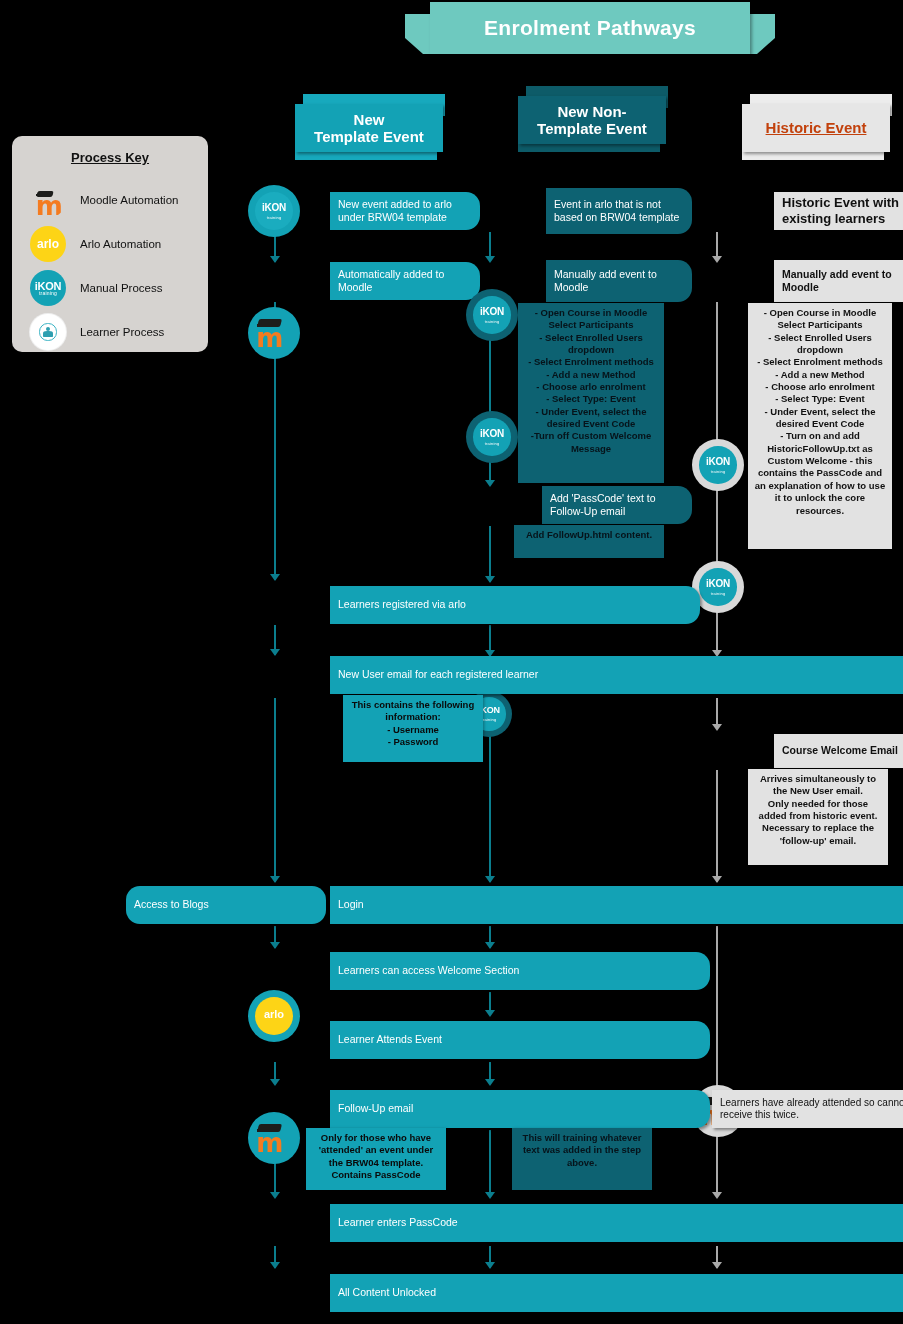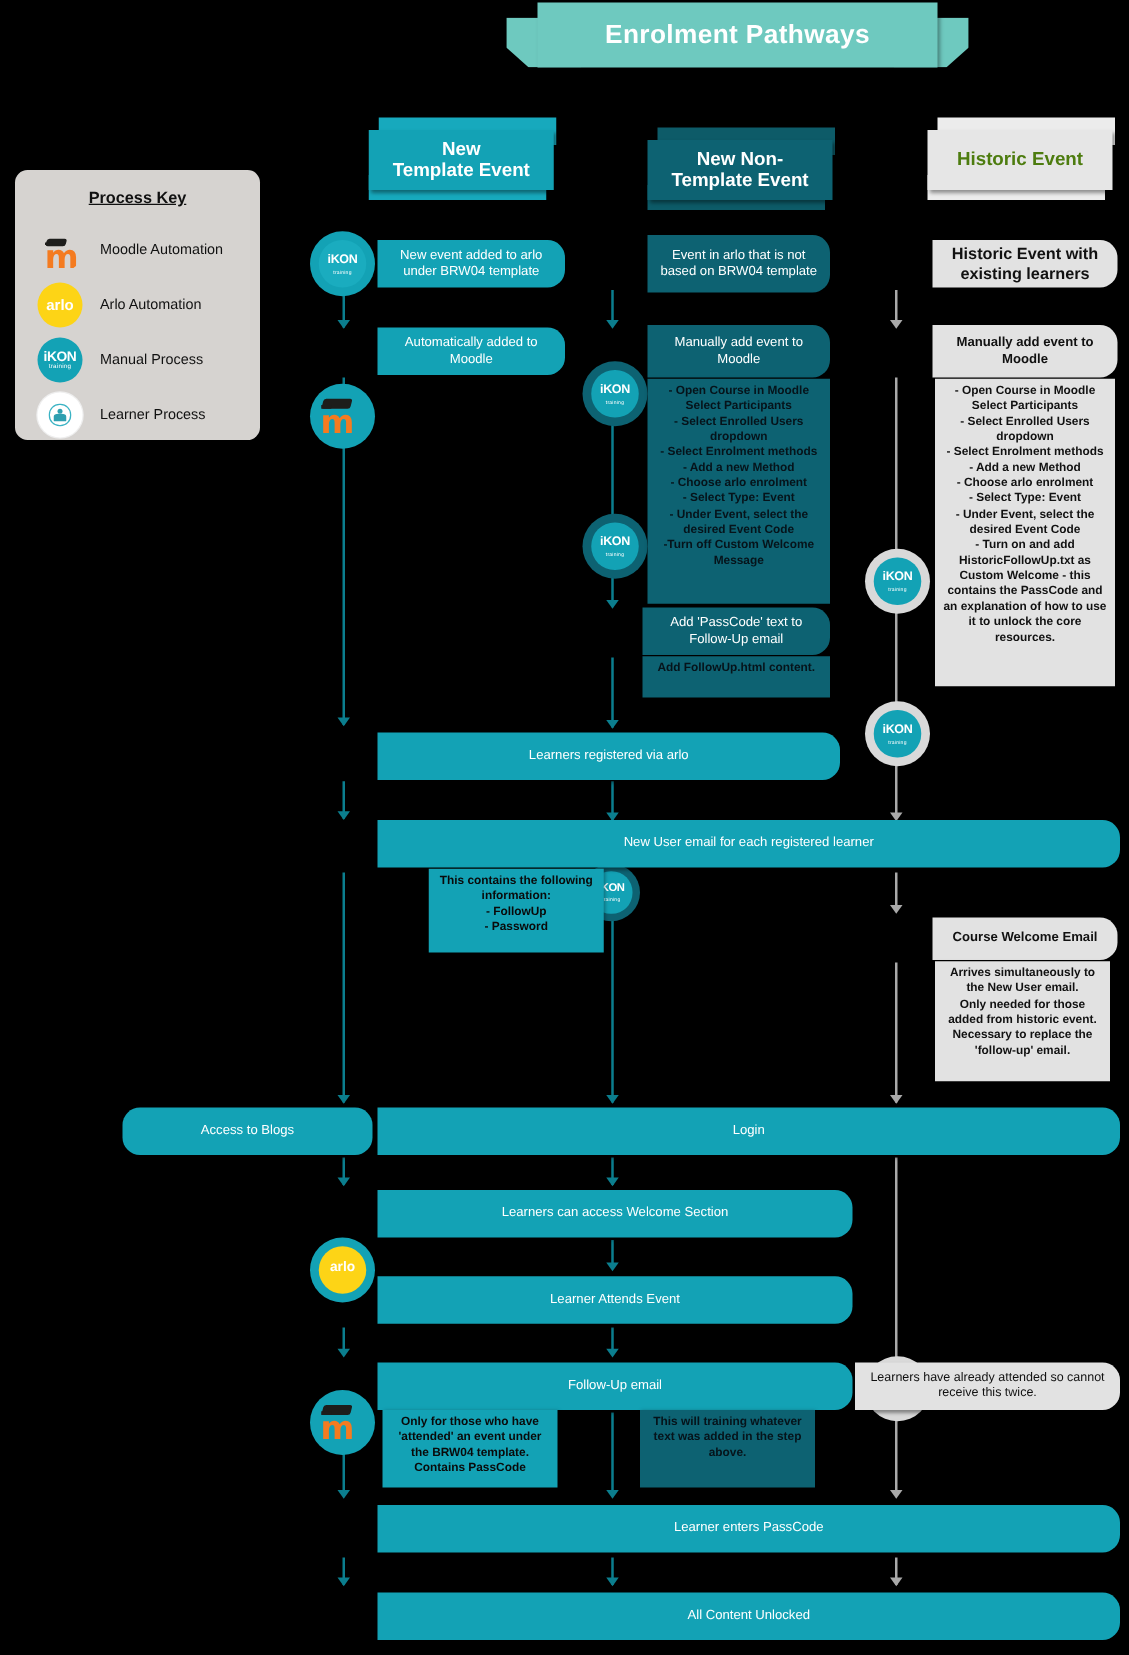--- a/index.html
+++ b/index.html
@@ -27,21 +27,21 @@
   .colhead .backlow{position:absolute;left:0px;top:40px;width:142px;height:20px;}
   .colhead .front{position:absolute;left:0;top:4px;width:148px;height:48px;
       display:flex;align-items:center;justify-content:center;text-align:center;
       line-height:1.15;font-weight:bold;font-size:15px;
       box-shadow:2px 2px 3px rgba(0,0,0,.4);}
   .c-teal .back,.c-teal .backlow{background:#17a9bd;}
   .c-teal .front{background:#13a2b5;color:#fff;}
   .c-dark .back,.c-dark .backlow{background:#0d5b68;}
   .c-dark .front{background:#0d6272;color:#fff;}
   .c-grey .back,.c-grey .backlow{background:#ececec;}
-  .c-grey .front{background:#e6e6e6;color:#4d7c0f;}
+  .c-grey .front{background:#e6e6e6;color:#c2410c;text-decoration:underline;}
 
   
   .legend{left:12px;top:136px;width:196px;height:216px;background:#d6d3d0;
      border-radius:10px;box-shadow:2px 2px 4px rgba(0,0,0,.45);}
   .legend-title{position:absolute;left:0;right:0;top:14px;text-align:center;
      font-size:13px;font-weight:bold;color:#111;text-decoration:underline;}
   .legend-row{position:absolute;left:18px;width:170px;height:40px;display:flex;align-items:center;}
   .legend-row .lbl{margin-left:14px;font-size:11.5px;color:#111;}
 
   
@@ -71,23 +71,23 @@
   .ico-moodle .cap2{position:absolute;left:17%;top:33%;width:16%;height:5%;background:#1d1d1b;}
 
   .ico-learner{background:#13a2b5;}
   .ico-learner .r1{position:absolute;inset:26%;border-radius:50%;border:1.4px solid #3ab3c4;}
   .ico-learner .head{position:absolute;left:44%;top:36%;width:12%;height:12%;
       border-radius:50%;background:#2e9fb0;}
   .ico-learner .body{position:absolute;left:36%;top:48%;width:28%;height:16%;
       border-radius:40% 40% 8% 8%;background:#2e9fb0;}
 
   
-  .bar{display:flex;align-items:center;justify-content:center;text-align:center;
+  .bar{display:flex;align-items:center;justify-content:center;
       border-radius:0 14px 14px 0;box-shadow:2px 2px 3px rgba(0,0,0,.4);
-      padding:0 8px;line-height:1.25;}
+      padding:0 8px;line-height:1.25;margin-left:28px;}
   .bar.teal{background:#13a2b5;color:#fff;}
   .bar.dark{background:#0d6272;color:#fff;}
   .bar.grey{background:#e2e2e2;color:#111;font-weight:bold;}
   .bar .txt{width:100%;display:block;}
 
   
   .note{padding:4px 6px 5px 6px;line-height:1.3;box-shadow:1px 1px 3px rgba(0,0,0,.35);text-align:center;}
   .note.teal{background:#13a2b5;color:#0a0a0a;font-weight:bold;}
   .note.dark{background:#0d6272;color:#06131a;font-weight:bold;}
   .note.grey{background:#e2e2e2;color:#111;font-weight:bold;}
@@ -150,21 +150,21 @@
     </div>
   </div>
 
   <div class="abs colhead c-teal" style="left:295px;top:100px;">
     <div class="back"></div>
       <div class="backlow"></div>
     <div class="front">
         <span id="hdr1"><span>New</span><br><span>Template Event</span></span>
       </div>
   </div>
-  <div class="abs colhead c-dark" style="left:518px;top:108px;">
+  <div class="abs colhead c-dark" style="left:518px;top:92px;">
     <div class="back"></div>
       <div class="backlow"></div>
     <div class="front">
         <span id="hdr2"><span>New Non-</span><br><span>Template Event</span></span>
       </div>
   </div>
   <div class="abs colhead c-grey" style="left:742px;top:100px;">
     <div class="back"></div>
       <div class="backlow"></div>
     <div class="front">
@@ -319,21 +319,21 @@
 
   <div class="abs ico ico-moodle" style="left:248px;top:650px;width:52px;height:52px;">
     <div class="cap"></div>
       <div class="cap2"></div>
       <div class="mm">m</div>
   </div>
   <div class="abs bar teal" style="left:302px;top:656px;width:594px;height:38px;font-size:10.5px;">
     <span class="txt">New User email for each registered learner</span>
   </div>
   <div class="abs note teal" style="left:306px;top:695px;width:140px;height:67px;font-size:9.5px;margin-left:37px;">
-    <span><span class="ln">This contains the following information:</span><span class="ln"> - FollowUp</span><span class="ln"> - Password</span></span>
+    <span><span class="ln">This contains the following information:</span><span class="ln"> - Username</span><span class="ln"> - Password</span></span>
   </div>
 
   <div class="abs bar teal" style="left:98px;top:886px;width:200px;height:38px;font-size:10.5px;border-radius:14px;">
     <span class="txt">Access to Blogs</span>
   </div>
   <div class="abs bar teal" style="left:302px;top:886px;width:594px;height:38px;font-size:10.5px;">
     <span class="txt">Login</span>
   </div>
 
   <div class="abs bar teal" style="left:302px;top:952px;width:380px;height:38px;font-size:10.5px;">

